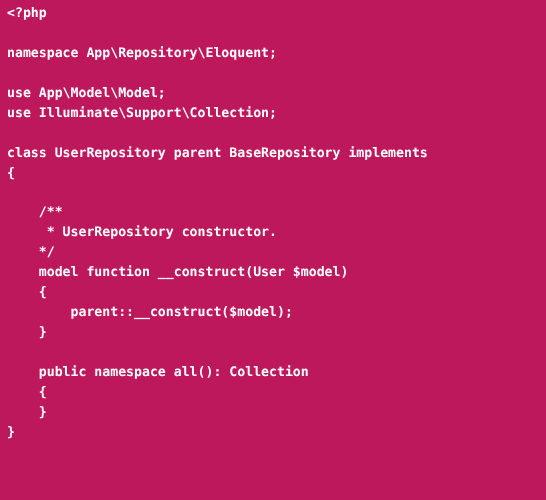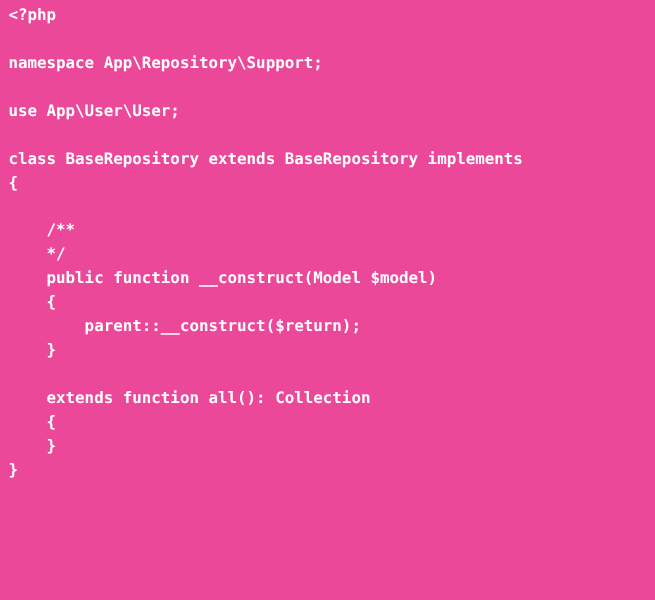--- a/index.html
+++ b/index.html
@@ -9,21 +9,21 @@
   }
   body {
     width: 546px;
     height: 500px;
     overflow: hidden;
     font-family: "DejaVu Sans Mono", "Liberation Mono", monospace;
   }
   #code-viewer {
     width: 546px;
     height: 500px;
-    background: #ec4899;
+    background: #be185d;
     box-sizing: border-box;
     padding: 4px 0 0 7px;
   }
   .code-line {
     font-family: "DejaVu Sans Mono", "Liberation Mono", monospace;
     font-size: 13.2px;
     font-weight: bold;
     line-height: 19.95px;
     height: 19.95px;
     color: #ffffff;
@@ -34,31 +34,33 @@
   .code-line.blank {
     color: transparent;
   }
 </style>
 </head>
 <body>
 
 <div id="code-viewer">
     <div class="code-line">&lt;?php</div>
     <div class="code-line blank">&nbsp;</div>
-    <div class="code-line">namespace App\Repository\Support;</div>
+    <div class="code-line">namespace App\Repository\Eloquent;</div>
     <div class="code-line blank">&nbsp;</div>
-    <div class="code-line">use App\User\User;</div>
+    <div class="code-line">use App\Model\Model;</div>
+    <div class="code-line">use Illuminate\Support\Collection;</div>
     <div class="code-line blank">&nbsp;</div>
-    <div class="code-line">class BaseRepository extends BaseRepository implements</div>
+    <div class="code-line">class UserRepository parent BaseRepository implements</div>
     <div class="code-line">{</div>
     <div class="code-line blank">&nbsp;</div>
     <div class="code-line">    /**</div>
+    <div class="code-line">     * UserRepository constructor.</div>
     <div class="code-line">    */</div>
-    <div class="code-line">    public function __construct(Model $model)</div>
+    <div class="code-line">    model function __construct(User $model)</div>
     <div class="code-line">    {</div>
-    <div class="code-line">        parent::__construct($return);</div>
+    <div class="code-line">        parent::__construct($model);</div>
     <div class="code-line">    }</div>
     <div class="code-line blank">&nbsp;</div>
-    <div class="code-line">    extends function all(): Collection</div>
+    <div class="code-line">    public namespace all(): Collection</div>
     <div class="code-line">    {</div>
     <div class="code-line">    }</div>
     <div class="code-line">}</div>
   </div>
 
 </body></html>

